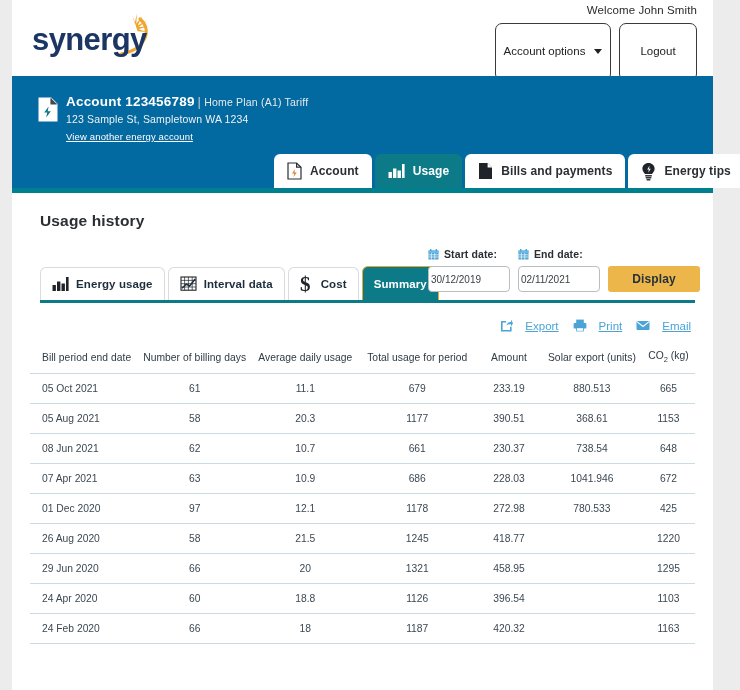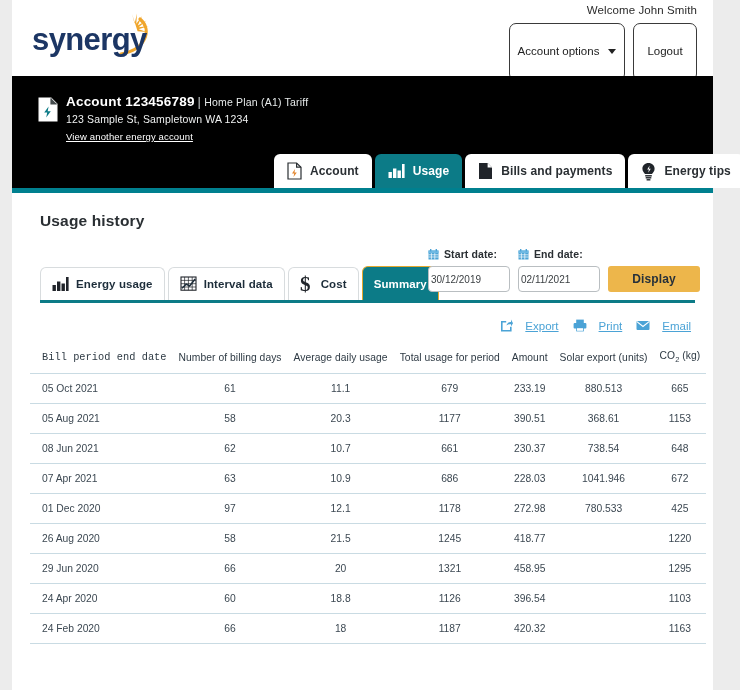--- a/index.html
+++ b/index.html
@@ -56,21 +56,21 @@
     width: 0; height: 0;
     border-left: 4.5px solid transparent;
     border-right: 4.5px solid transparent;
     border-top: 5.5px solid #222;
     display: inline-block;
   }
 
   
   .darkband {
     position: relative;
-    background: #000000;
+    background: #0369a1;
     height: 112px;
   }
   .acct-icon { position: absolute; left: 26px; top: 21px; }
   .acct-info { position: absolute; left: 54px; top: 18px; color: #fff; }
   .acct-line1 { font-size: 13px; line-height: 16px; letter-spacing: .2px; }
   .acct-line1 b { font-weight: bold; font-size: 13.5px; }
   .acct-sep { color: #c4c9ca; margin: 0 3px; font-weight: normal; }
   .acct-tariff { font-size: 10.5px; color: #e6eaea; }
   .acct-addr { font-size: 10.5px; color: #f0f2f2; margin-top: 3px; letter-spacing: .15px; }
   .acct-link {
@@ -194,21 +194,21 @@
   }
   table.usage th {
     font-size: 10.3px;
     font-weight: normal;
     color: #2e3a44;
     padding: 5px 6px 9px 6px;
     text-align: center;
     white-space: nowrap;
     letter-spacing: .05px;
   }
-  table.usage th:first-child { text-align: center; padding-left: 12px; font-family: Liberation Mono, monospace; }
+  table.usage th:first-child { text-align: center; padding-left: 12px; }
   table.usage td {
     font-size: 10.3px;
     color: #3c4852;
     padding: 9px 6px;
     text-align: center;
     border-top: 1.2px solid #c9dbe3;
     white-space: nowrap;
   }
   table.usage td:first-child { text-align: left; padding-left: 12px; }
   table.usage tbody tr:last-child td { border-bottom: 1.2px solid #c9dbe3; }
@@ -230,21 +230,21 @@
       </svg>
     </div>
 
     <div class="welcome">
       <div class="welcome-text">Welcome John Smith</div>
       <div class="welcome-btns">
         <button class="pill" style="width:116px;justify-content:center;">
           <span>Account options</span>
           <i class="caret"></i>
         </button>
-        <button class="pill" style="width:64px;justify-content:center;">
+        <button class="pill" style="width:78px;justify-content:center;">
           <span>Logout</span>
         </button>
       </div>
     </div>
   </div>
 
   <div class="darkband">
     <div class="acct-icon">
       <svg width="20" height="25" viewBox="0 0 20 25">
         <path d="M1.2 1.2 H13 L18.8 7 V23.8 H1.2 Z" fill="#ffffff" stroke="#ffffff" stroke-width="1.4"></path>

